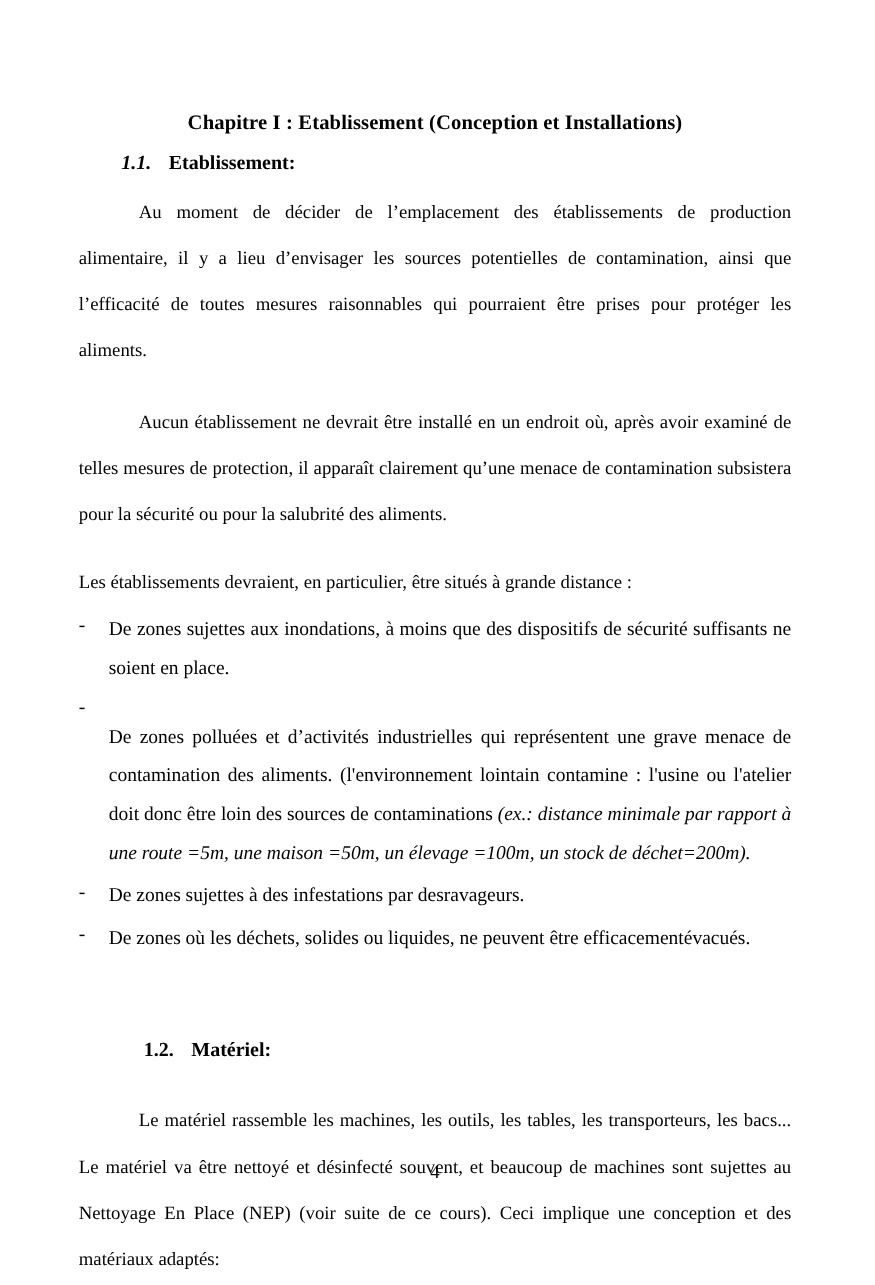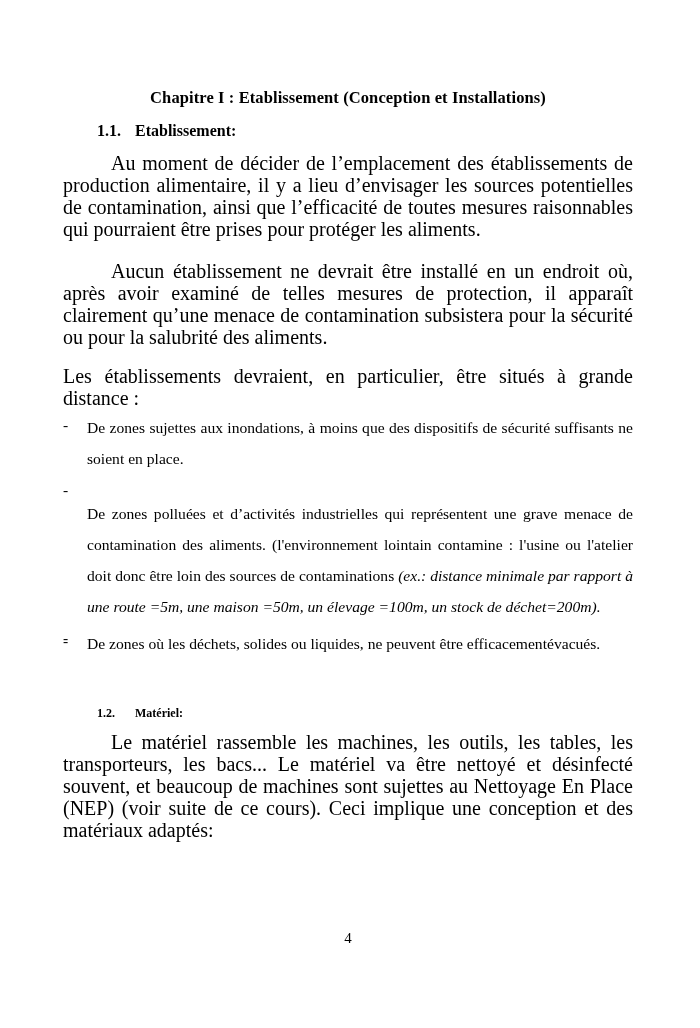--- a/index.html
+++ b/index.html
@@ -46,36 +46,36 @@
     padding-top: 47px;
   }
   .h-level2 {
     font-size: 16px;
     font-weight: bold;
     margin: 0;
     padding-left: 34px;
     line-height: 1.2;
     padding-top: 13px;
   }
-  .h-level2 .num { display: inline-block; min-width: 38px; }
+  .h-level2 .num { display: inline-block; min-width: 38px; font-style: italic; }
 
   .h-materiel {
-    font-size: 12px;
+    font-size: 16px;
     font-weight: bold;
-    margin: 0;
+    margin: 18px;
     padding-left: 34px;
     line-height: 1.2;
     padding-top: 47px;
   }
   .h-materiel .num { display: inline-block; min-width: 38px; }
 
   
   p.body {
-    font-size: 20px;
-    line-height: 22px;
+    font-size: 15px;
+    line-height: 37px;
     text-align: justify;
     text-justify: inter-word;
     margin: 0;
     hyphens: none;
     font-family: Liberation Serif, serif;
   }
   p.indent {
     text-indent: 48px;
     padding-top: 12px;
   }
@@ -155,20 +155,21 @@
       <span class="marker">-</span>
       <span>De zones sujettes aux inondations, à moins que des dispositifs de sécurité suffisants ne soient en place.</span>
     </li>
 
     <li class="gap-before">
       <span class="marker">-</span><span>De zones polluées et d’activités industrielles qui représentent une grave menace de contamination des aliments. (l'environnement lointain contamine : l'usine ou l'atelier doit donc être loin des sources de contaminations </span><em class="it">(ex.: distance minimale par rapport à une route =5m, une maison =50m, un élevage =100m, un stock de déchet=200m).</em>
     </li>
 
     <li class="gap-small">
       <span class="marker">-</span>
+      <span>De zones sujettes à des infestations par desravageurs.</span>
     </li>
 
     <li class="gap-small">
       <span class="marker">-</span>
       <span>De zones où les déchets, solides ou liquides, ne peuvent être efficacementévacués.</span>
     </li>
 
   </ul>
 
   <h3 class="h-materiel">

